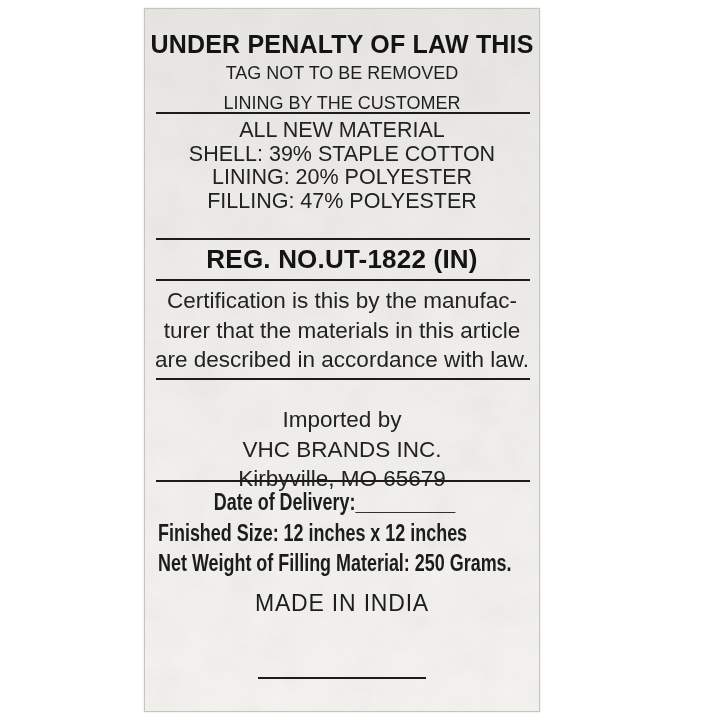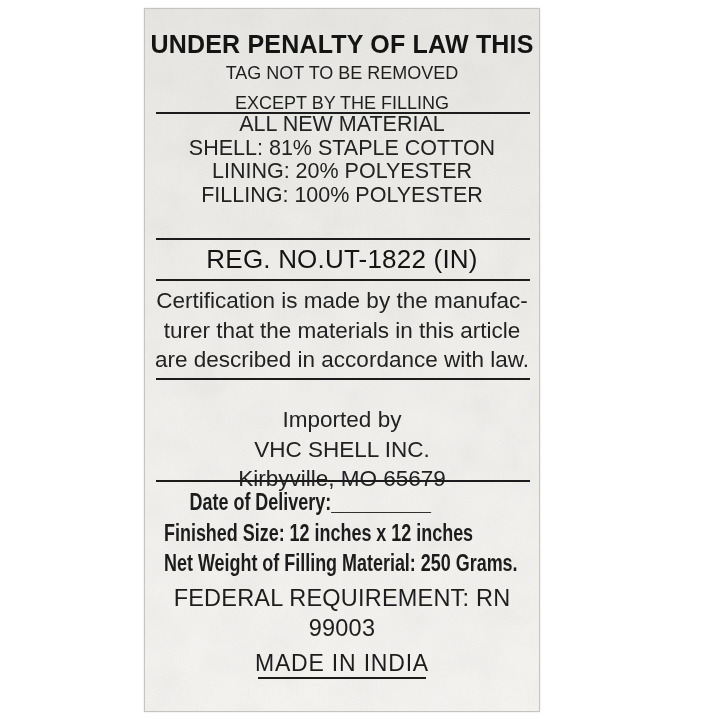--- a/index.html
+++ b/index.html
@@ -28,33 +28,33 @@
   .hline {
     position: absolute; left: 11px; right: 9px; height: 0;
     border-top: 2px solid #1c1c1c;
   }
 
   .pen-bold  { font-size: 25px; font-weight: 700; line-height: 30px; letter-spacing: 0.2px; color: #141414; }
   .pen-reg   { font-size: 18px; font-weight: 400; line-height: 29.5px; color: #1f1f1f; }
 
   .sec-header { top: 20px; }
 
-  .sec-materials { top: 104px; }
+  .sec-materials { top: 110px; }
   .mat-line { font-size: 21.5px; line-height: 23.5px; color: #222; }
 
   .sec-reg { top: 236px; }
-  .reg-no { font-size: 26px; font-weight: 400; line-height: 28px; color: #141414; letter-spacing: 0.2px; }
+  .reg-no { font-size: 26px; font-weight: 700; line-height: 28px; color: #141414; letter-spacing: 0.2px; }
 
   .sec-cert { top: 277px; }
   .cert-line { font-size: 22.5px; line-height: 29.5px; color: #222; }
 
   .sec-importer { top: 376px; margin-top: 20px; }
   .imp-line { font-size: 22.5px; line-height: 29.6px; color: #222; }
 
-  .sec-details { top: 478px; left: 19px; right: 0; text-align: center; }
+  .sec-details { top: 478px; left: 13px; right: 0; text-align: right; }
   .det-line {
     font-size: 23px; font-weight: 600; line-height: 30.5px; color: #1c1c1c;
     transform: scaleX(0.78); transform-origin: left center; white-space: nowrap;
   }
 
   .sec-federal { top: 574px; }
   .fed-line { font-size: 23.5px; line-height: 30px; color: #1d1d1d; letter-spacing: 0.2px; }
   .made-line { font-size: 23px; line-height: 30px; margin-top: 5px; letter-spacing: 0.8px; color: #1d1d1d; }
 
   .sig-line {
@@ -82,64 +82,63 @@
       </defs>
       <rect width="396" height="704" filter="url(#mottle)" opacity="0.10"></rect>
       <rect width="396" height="704" filter="url(#grain)" opacity="0.07"></rect>
     </svg>
 
     <div class="content">
 
       <div class="sec sec-header">
         <div class="pen-bold">UNDER PENALTY OF LAW THIS</div>
         <div class="pen-reg">TAG NOT TO BE REMOVED</div>
-        <div class="pen-reg">EXCEPT BY THE FILLING</div>
+        <div class="pen-reg">LINING BY THE CUSTOMER</div>
       </div>
 
       <div class="hline" style="top:103px"></div>
 
       <div class="sec sec-materials">
         <div class="mat-line">ALL NEW MATERIAL</div>
-        <div class="mat-line">SHELL: 81% STAPLE COTTON</div>
+        <div class="mat-line">SHELL: 39% STAPLE COTTON</div>
         <div class="mat-line">LINING: 20% POLYESTER</div>
-        <div class="mat-line">FILLING: 100% POLYESTER</div>
+        <div class="mat-line">FILLING: 47% POLYESTER</div>
       </div>
 
       <div class="hline" style="top:229px"></div>
 
       <div class="sec sec-reg">
         <div class="reg-no">REG. NO.UT-1822 (IN)</div>
       </div>
 
       <div class="hline" style="top:270px"></div>
 
       <div class="sec sec-cert">
-        <div class="cert-line">Certification is made by the manufac-</div>
+        <div class="cert-line">Certification is this by the manufac-</div>
         <div class="cert-line">turer that the materials in this article</div>
         <div class="cert-line">are described in accordance with law.</div>
       </div>
 
       <div class="hline" style="top:369px"></div>
 
       <div class="sec sec-importer">
         <div class="imp-line">Imported by</div>
-        <div class="imp-line">VHC SHELL INC.</div>
+        <div class="imp-line">VHC BRANDS INC.</div>
         <div class="imp-line">Kirbyville, MO 65679</div>
       </div>
 
       <div class="hline" style="top:471px"></div>
 
       <div class="sec sec-details">
         <div class="det-line">Date of Delivery:__________</div>
         <div class="det-line">Finished Size: 12 inches x 12 inches</div>
         <div class="det-line">Net Weight of Filling Material: 250 Grams.</div>
       </div>
 
       <div class="sec sec-federal">
-        <div class="fed-line">FEDERAL REQUIREMENT: RN 99003</div>
         <div class="made-line">MADE IN INDIA</div>
       </div>
 
       <div class="sig-line"></div>
 
     </div>
   </div>
 </div>
 
 </body></html>

